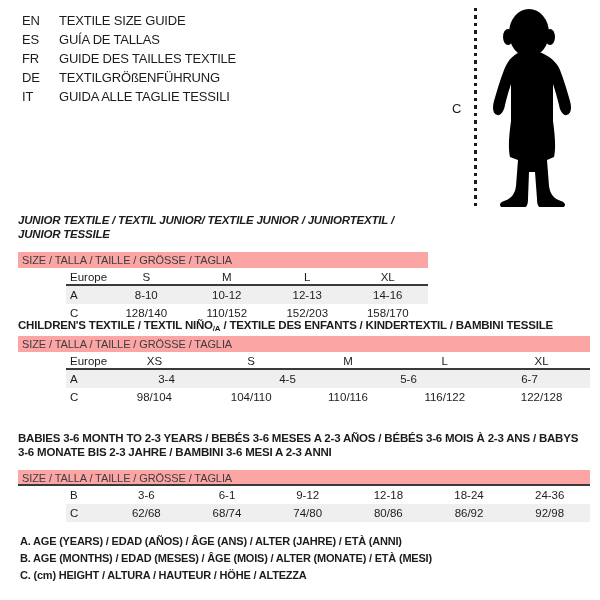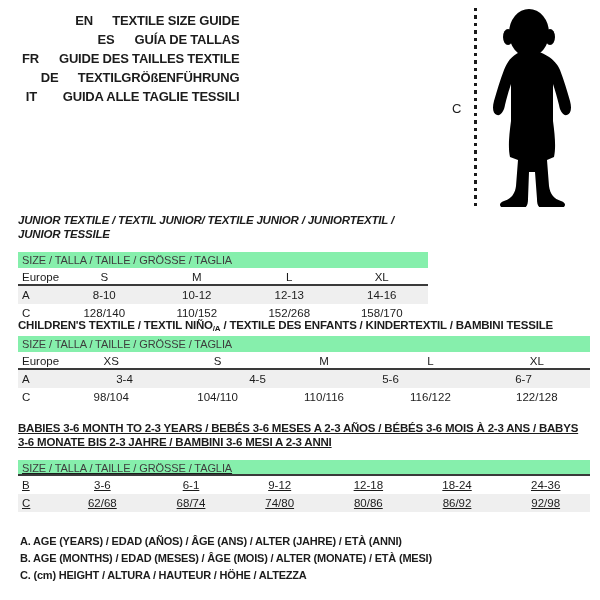--- a/index.html
+++ b/index.html
@@ -2,43 +2,43 @@
 <html><head>
 <meta charset="utf-8">
 <style>
   * { margin:0; padding:0; box-sizing:border-box; }
   html,body { width:600px; height:600px; background:#ffffff; overflow:hidden; }
   body { font-family:"Liberation Sans","DejaVu Sans",sans-serif; color:#1c1c1c; position:relative; }
   .page { position:absolute; inset:0; background:#fff; }
 
   
   .lang-list { position:absolute; left:22px; top:11px; }
-  .lang-row { display:flex; line-height:19px; font-size:13px; font-weight:bold; letter-spacing:-0.2px;justify-content:flex-end; }
+  .lang-row { display:flex; line-height:19px; font-size:13px; font-weight:normal; letter-spacing:-0.2px; }
   .lang-code { width:37px; }
 
   
   .dash-line { position:absolute; left:474px; top:8px; width:3px; height:198px;
     background:repeating-linear-gradient(to bottom,#1a1a1a 0 3.5px,transparent 3.5px 7.5px); }
   .c-label { position:absolute; left:452px; top:101px; font-size:13px; letter-spacing:-0.2px; }
   .baby-svg { position:absolute; left:483px; top:6px; width:97px; height:201px; }
 
   
   .table-block { position:absolute; left:18px; }
   .tb0 { top:214px; width:410px; }
   .tb1 { top:319px; width:572px; }
-  .tb2 { top:422px; width:572px;text-decoration:underline; }
+  .tb2 { top:432px; width:572px; }
   .table-title { font-size:11.5px; font-weight:bold; letter-spacing:-0.2px; line-height:13.5px; }
   .tb0 .table-title { margin-bottom:11px;font-style:italic; }
   .tb1 .table-title { }
   .tb2 .table-title { margin-bottom:11px; width:566px; }
   .table-title sub { font-size:8px; vertical-align:-2px; }
-  .size-bar { height:16px; line-height:16px; background:#86efac; color:#3d3d3d;
+  .size-bar { height:16px; line-height:16px; background:#fca5a5; color:#3d3d3d;
     font-size:11px; padding-left:4px; letter-spacing:-0.1px; }
   .size-bar.hdr-divider { border-bottom:2px solid #3a3a3a; }
-  .srow { display:flex; height:18px; line-height:18px; font-size:11.5px; }
+  .srow { display:flex; height:18px; line-height:18px; font-size:11.5px;margin-left:48px; }
   .srow.shade { background:#efefef; }
   .srow.divider { border-bottom:2px solid #3a3a3a; }
   .srow .rlabel { width:40px; padding-left:4px; }
   .srow .rcell { flex:1; text-align:center; }
 
   
   .footnotes { position:absolute; left:20px; top:533px; }
   .footnote { font-size:11px; font-weight:bold; line-height:17px; letter-spacing:-0.2px; }
 </style>
 </head>
@@ -125,21 +125,21 @@
           <span class="rlabel">A</span>
           <span class="rcell">8-10</span>
           <span class="rcell">10-12</span>
           <span class="rcell">12-13</span>
           <span class="rcell">14-16</span>
         </div>
         <div class="srow">
           <span class="rlabel">C</span>
           <span class="rcell">128/140</span>
           <span class="rcell">110/152</span>
-          <span class="rcell">152/268</span>
+          <span class="rcell">152/203</span>
           <span class="rcell">158/170</span>
         </div>
       </div>
   </div>
 
   <div class="table-block tb1">
     <div class="table-title"><span>CHILDREN'S TEXTILE / TEXTIL NIÑO</span><sub>/A</sub><span> / TEXTILE DES ENFANTS / KINDERTEXTIL / BAMBINI TESSILE</span></div>
     <div class="sizetable">
         <div class="size-bar">SIZE / TALLA / TAILLE / GRÖSSE / TAGLIA</div>
         <div class="srow divider">

